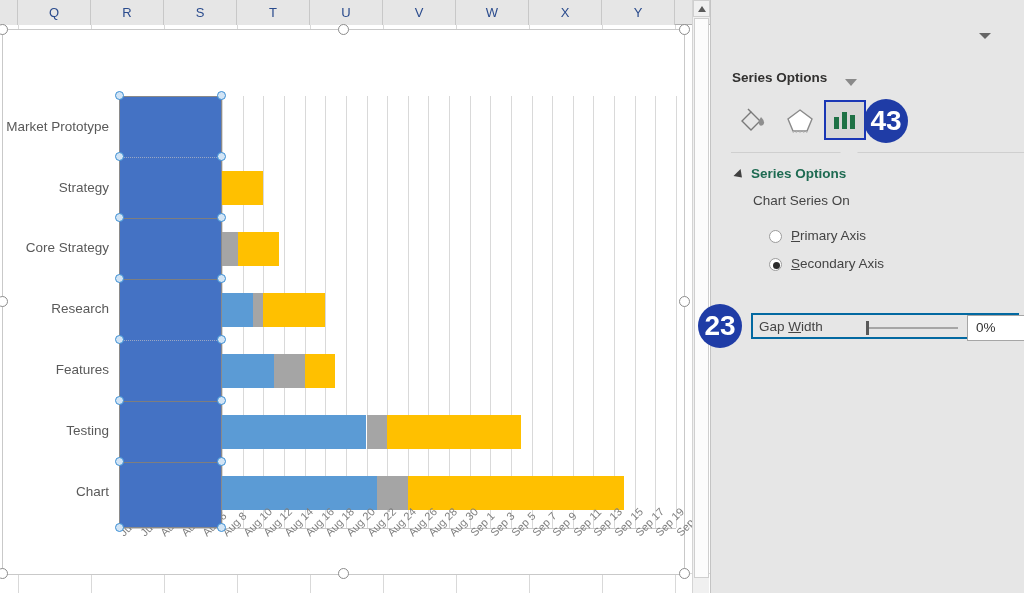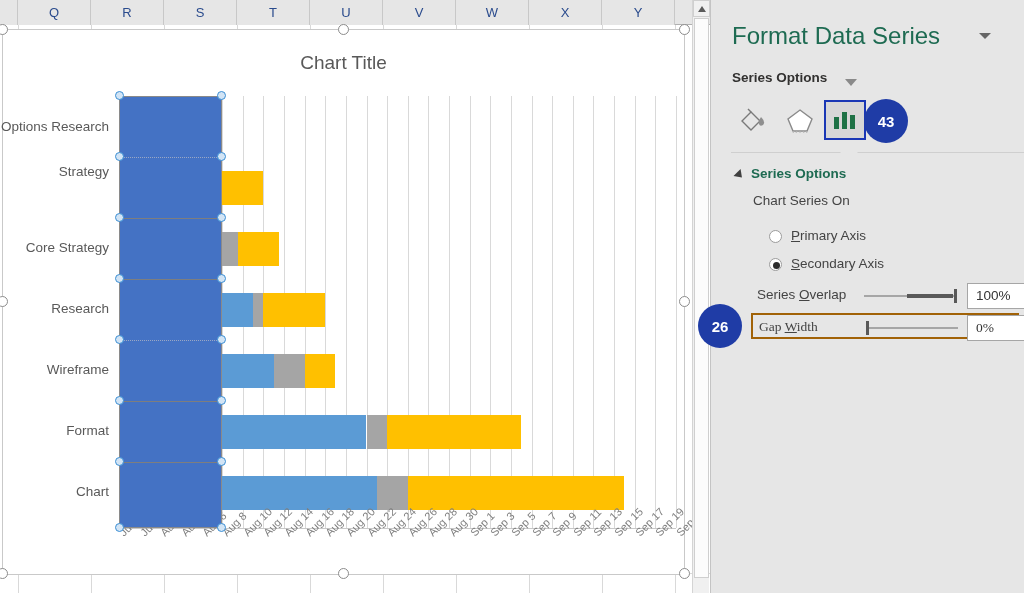--- a/index.html
+++ b/index.html
@@ -159,25 +159,25 @@
   .field-row { position: absolute; left: 40px; width: 268px; height: 26px; }
   .field-label { position: absolute; left: 6px; top: 4px; font-size: 13.5px; color: #444444; white-space: nowrap; }
   .slider { position: absolute; top: 12px; height: 2px; background: #a6a6a6; }
   .slider-knob { position: absolute; top: 6px; width: 3px; height: 14px; background: #595959; }
   .slider-fill { position: absolute; top: 11px; height: 4px; background: #595959; }
   .spin {
     position: absolute; top: 0; width: 92px; height: 26px;
     background: #ffffff; border: 1px solid #a6a6a6;
   }
   .spin-val { position: absolute; left: 8px; top: 4px; font-size: 13.5px; color: #333333; }
-  .field-row.highlight { border: 2px solid #a16207; font-family: Liberation Serif, serif; }
+  .field-row.highlight { border: 2px solid #0369a1; }
 
   .badge {
     position: absolute; border-radius: 50%; background: #1f3ca6;
-    color: #ffffff; font-size: 15px; font-weight: bold;
+    color: #ffffff; font-size: 28px; font-weight: bold;
     display: flex; align-items: center; justify-content: center;
     z-index: 40;
   }
 </style>
 </head>
 <body>
 
 <div id="root">
 
   <div class="sheet">
@@ -204,38 +204,37 @@
       <div class="col-head">T</div>
       <div class="col-head">U</div>
       <div class="col-head">V</div>
       <div class="col-head">W</div>
       <div class="col-head">X</div>
       <div class="col-head">Y</div>
     </div>
 
     <div class="chart-frame">
 
-      <div class="chart-title">Chart Title</div>
 
       <div class="fh" style="left:-6px;  top:-6px;"></div>
       <div class="fh" style="left:335px; top:-6px;"></div>
       <div class="fh" style="left:676px; top:-6px;"></div>
       <div class="fh" style="left:-6px;  top:266px;"></div>
       <div class="fh" style="left:676px; top:266px;"></div>
       <div class="fh" style="left:-6px;  top:538px;"></div>
       <div class="fh" style="left:335px; top:538px;"></div>
       <div class="fh" style="left:676px; top:538px;"></div>
 
       <div class="cat-labels">
-        <div class="cat-label" style="top:21px;">Options Research</div>
-        <div class="cat-label" style="top:66px;">Strategy</div>
+        <div class="cat-label" style="top:21px;">Market Prototype</div>
+        <div class="cat-label" style="top:82px;">Strategy</div>
         <div class="cat-label" style="top:142px;">Core Strategy</div>
         <div class="cat-label" style="top:203px;">Research</div>
-        <div class="cat-label" style="top:264px;">Wireframe</div>
-        <div class="cat-label" style="top:325px;">Format</div>
+        <div class="cat-label" style="top:264px;">Features</div>
+        <div class="cat-label" style="top:325px;">Testing</div>
         <div class="cat-label" style="top:386px;">Chart</div>
       </div>
 
       <div class="plot">
 
         <div class="plot-grid-line" style="left:0px"></div>
         <div class="plot-grid-line" style="left:20.6px"></div>
         <div class="plot-grid-line" style="left:41.2px"></div>
         <div class="plot-grid-line" style="left:61.9px"></div>
         <div class="plot-grid-line" style="left:82.5px"></div>
@@ -365,21 +364,20 @@
     <div class="vscroll-up">
       <svg width="8" height="6" viewBox="0 0 8 6">
           <polygon points="4,0 8,6 0,6" fill="#5a5a5a"></polygon>
         </svg>
     </div>
     <div class="vscroll-thumb"></div>
   </div>
 
   <div class="pane">
 
-    <div class="pane-title">Format Data Series</div>
     <div class="pane-caret"></div>
 
     <div class="pane-sub">Series Options</div>
     <div class="pane-sub-caret"></div>
 
     <div class="icon-row">
 
       <div class="picon" style="left:0px; top:0px;">
         <svg width="30" height="28" viewBox="0 0 30 28">
           <g fill="none" stroke="#7a7a7a" stroke-width="1.4">
@@ -421,39 +419,29 @@
 
     <div class="radio-row" style="top:228px;">
       <span class="radio-dot"></span>
       <span class="radio-label"><u>P</u>rimary Axis</span>
     </div>
     <div class="radio-row" style="top:256px;">
       <span class="radio-dot on"></span>
       <span class="radio-label"><u>S</u>econdary Axis</span>
     </div>
 
-    <div class="field-row" style="top:283px;">
-      <span class="field-label">Series <u>O</u>verlap</span>
-      <span class="slider" style="left:113px; width:92px;"></span>
-      <span class="slider-fill" style="left:156px; width:46px;"></span>
-      <span class="slider-knob" style="left:203px;"></span>
-      <span class="spin" style="left:216px;">
-        <span class="spin-val">100%</span>
-
-      </span>
-    </div>
 
     <div class="field-row highlight" style="top:313px;">
       <span class="field-label">Gap <u>W</u>idth</span>
       <span class="slider" style="left:113px; width:92px;"></span>
       <span class="slider-knob" style="left:113px;"></span>
       <span class="spin" style="left:214px;">
         <span class="spin-val">0%</span>
 
       </span>
     </div>
 
   </div>
 
   <div class="badge" style="left:864px; top:99px; width:44px; height:44px;">43</div>
-  <div class="badge" style="left:698px; top:304px; width:44px; height:44px;">26</div>
+  <div class="badge" style="left:698px; top:304px; width:44px; height:44px;">23</div>
 
 </div>
 
 </body></html>

